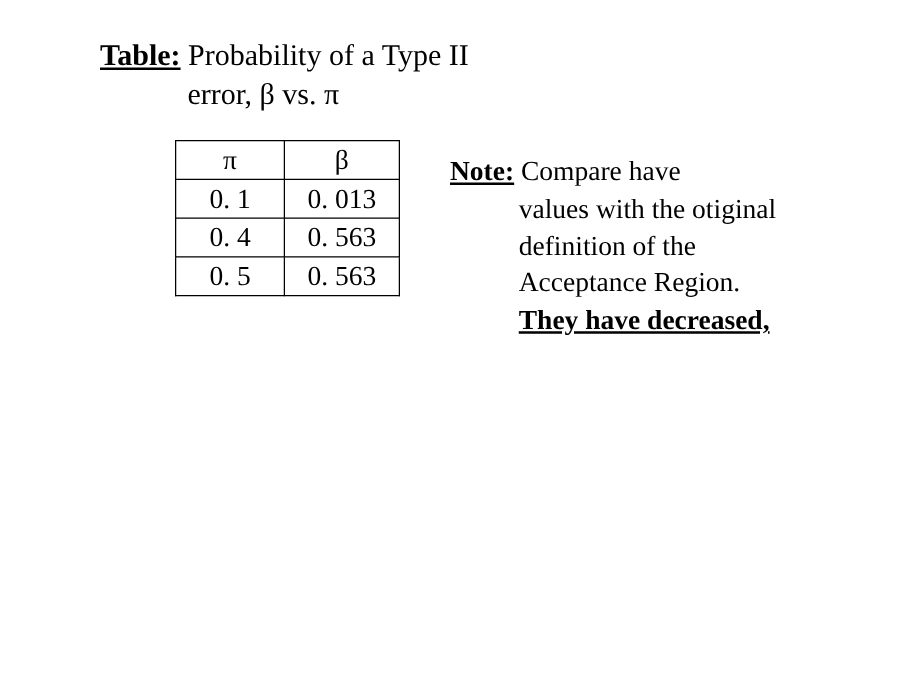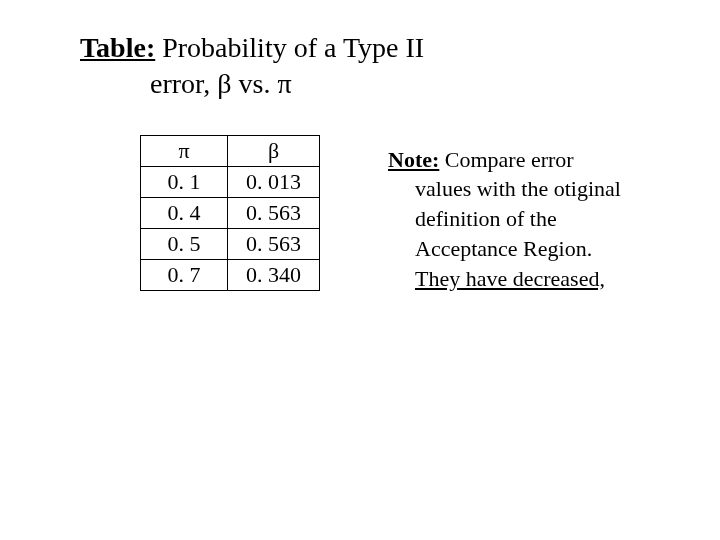--- a/index.html
+++ b/index.html
@@ -6,22 +6,22 @@
       font-family: "Times New Roman", serif;
       margin: 0;
       padding: 30px 60px;
       width: 720px;
       height: 540px;
       box-sizing: border-box;
       font-size: 22px;
       color: #000;
     }
     .title {
-      font-size: 28px;
-      margin-bottom: 32px;
+      font-size: 24px;
+      margin-bottom: 20px;
       margin-left: 20px;
       line-height: 1.3;
     }
     .title .label {
       font-weight: bold;
       text-decoration: underline;
     }
     .title .line2 {
       margin-left: 70px;
     }
@@ -43,28 +43,27 @@
     }
     .note {
       font-size: 22px;
       line-height: 1.35;
       padding-top: 10px;
       max-width: 280px;
     }
     .note .note-label {
       font-weight: bold;
       text-decoration: underline;
-      margin-left: 28px;
     }
     .note .indent {
       display: block;
       margin-left: 55px;
     }
     .emph {
-      font-weight: normal;
+      font-weight: bold;
       text-decoration: underline;
     }
   </style>
 </head>
 <body>
 
 <div class="title">
   <span class="label">Table:</span><span> Probability of a Type II</span><br>
   <span class="line2">
     <span>error, </span><span>β</span><span> vs. </span><span>π</span>
@@ -83,26 +82,22 @@
       <td>0. 013</td>
     </tr>
     <tr>
       <td>0. 4</td>
       <td>0. 563</td>
     </tr>
     <tr>
       <td>0. 5</td>
       <td>0. 563</td>
     </tr>
-    <tr>
-      <td>0. 7</td>
-      <td>0. 340</td>
-    </tr>
   </tbody>
     </table>
 
   <div class="note">
-    <span class="note-label">Note:</span><span> Compare error</span>
+    <span class="note-label">Note:</span><span> Compare have</span>
     <span class="indent">
       <span>values with the otiginal definition of the Acceptance Region. </span><span class="emph">They have decreased,</span>
     </span>
   </div>
 </div>
 
 </body></html>

